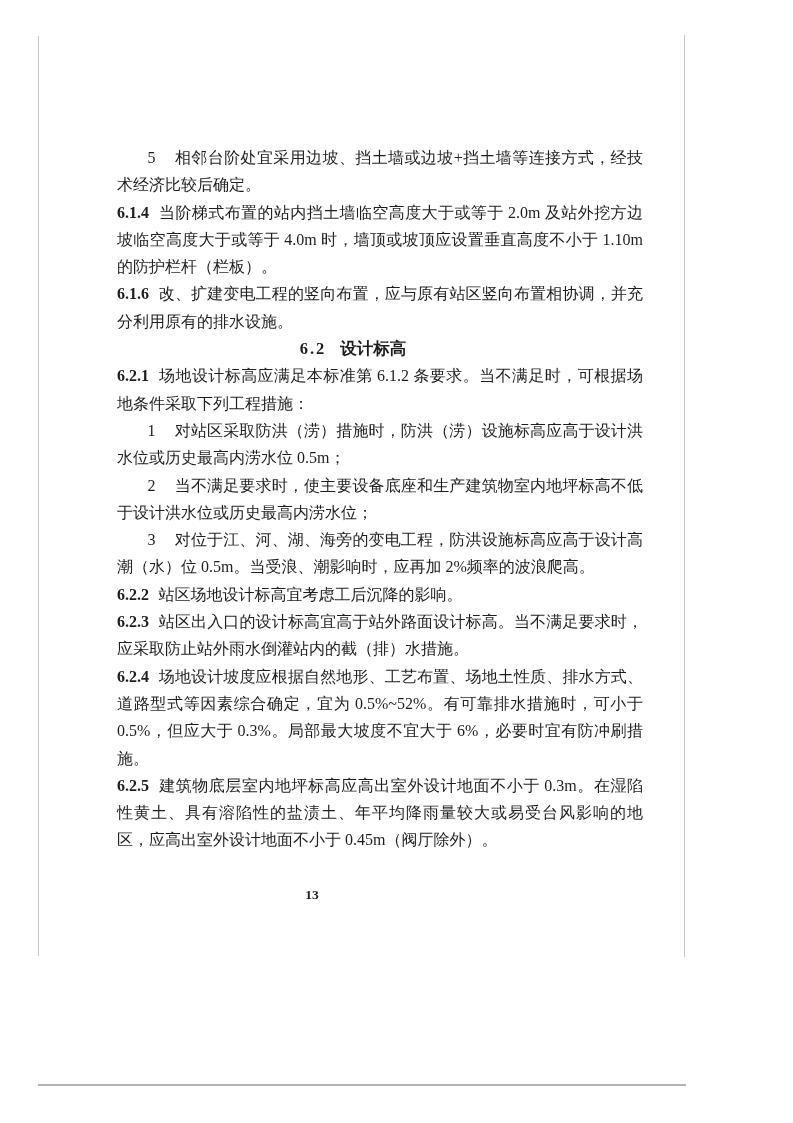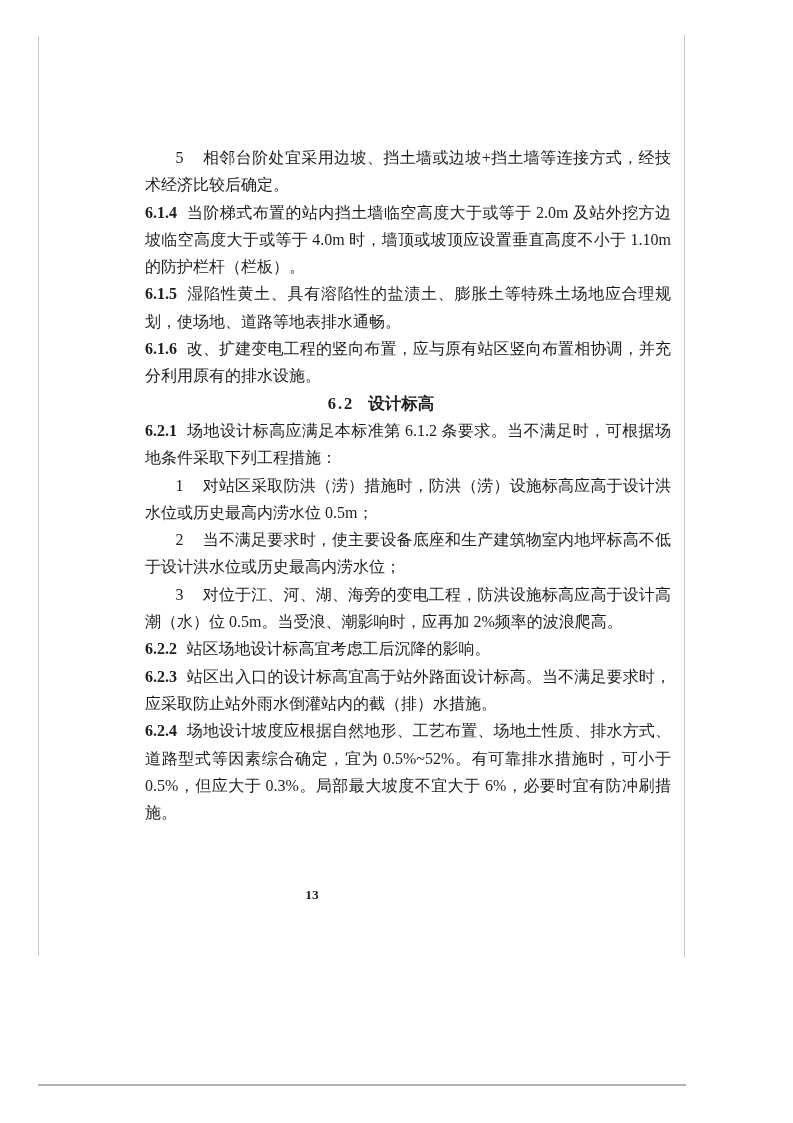--- a/index.html
+++ b/index.html
@@ -15,21 +15,21 @@
     background:var(--page-bg);
     overflow:hidden;
     font-family:"Liberation Serif","DejaVu Serif",serif;
     color:var(--text);
   }
   .frame-line{position:absolute;width:1px;background:var(--frame-line);}
   .frame-left{left:38px;top:36px;height:920px;}
   .frame-right{left:684px;top:35px;height:922px;}
   .bottom-rule{position:absolute;left:38px;top:1084px;width:648px;height:2px;background:var(--bottom-line);}
   .text-column{
-    position:absolute;left:145px;top:144px;width:526px;
+    position:absolute;left:117px;top:144px;width:526px;
     font-size:16px;line-height:27.3px;
     text-align:justify;
   }
   .para{margin:0;padding:0;}
   .para .num{font-weight:bold;margin-right:0.6em;}
   .para.sub{text-indent:1.9em;}
   .para.sub .num{font-weight:normal;margin-right:1.2em;}
   .para.cont{text-indent:1.9em;}
   .sec-heading{
     margin:0;padding:0;
@@ -51,39 +51,39 @@
   <div class="frame-line frame-left"></div>
   <div class="frame-line frame-right"></div>
   <div class="bottom-rule"></div>
 
   <div class="text-column">
 
     <p class="para sub"><span class="num">5</span><span>相邻台阶处宜采用边坡、挡土墙或边坡+挡土墙等连接方式，经技术经济比较后确定。</span></p>
 
     <p class="para"><span class="num">6.1.4</span><span>当阶梯式布置的站内挡土墙临空高度大于或等于 2.0m 及站外挖方边坡临空高度大于或等于 4.0m 时，墙顶或坡顶应设置垂直高度不小于 1.10m 的防护栏杆（栏板）。</span></p>
 
-    <p class="para"><span class="num">6.1.5</span><span>湿陷性黄土、具有溶陷性的盐渍土、膨胀土等特殊土场地应合理规划，使场地、道路等地表排水通畅。</span></p>
 
     <p class="para"><span class="num">6.1.6</span><span>改、扩建变电工程的竖向布置，应与原有站区竖向布置相协调，并充分利用原有的排水设施。</span></p>
 
     <h2 class="sec-heading"><span class="h-num">6.2</span><span class="h-title">设计标高</span></h2>
 
     <p class="para"><span class="num">6.2.1</span><span>场地设计标高应满足本标准第 6.1.2 条要求。当不满足时，可根据场地条件采取下列工程措施：</span></p>
 
     <p class="para sub"><span class="num">1</span><span>对站区采取防洪（涝）措施时，防洪（涝）设施标高应高于设计洪水位或历史最高内涝水位 0.5m；</span></p>
 
     <p class="para sub"><span class="num">2</span><span>当不满足要求时，使主要设备底座和生产建筑物室内地坪标高不低于设计洪水位或历史最高内涝水位；</span></p>
 
     <p class="para sub"><span class="num">3</span><span>对位于江、河、湖、海旁的变电工程，防洪设施标高应高于设计高潮（水）位 0.5m。当受浪、潮影响时，应再加 2%频率的波浪爬高。</span></p>
 
     <p class="para"><span class="num">6.2.2</span><span>站区场地设计标高宜考虑工后沉降的影响。</span></p>
 
     <p class="para"><span class="num">6.2.3</span><span>站区出入口的设计标高宜高于站外路面设计标高。当不满足要求时，应采取防止站外雨水倒灌站内的截（排）水措施。</span></p>
 
     <p class="para"><span class="num">6.2.4</span><span>场地设计坡度应根据自然地形、工艺布置、场地土性质、排水方式、道路型式等因素综合确定，宜为 0.5%~52%。有可靠排水措施时，可小于 0.5%，但应大于 0.3%。局部最大坡度不宜大于 6%，必要时宜有防冲刷措施。</span></p>
 
 
+    <p class="para"><span class="num">6.2.5</span><span>建筑物底层室内地坪标高应高出室外设计地面不小于 0.3m。在湿陷性黄土、具有溶陷性的盐渍土、年平均降雨量较大或易受台风影响的地区，应高出室外设计地面不小于 0.45m（阀厅除外）。</span></p>
 
   </div>
 
   <div class="page-number">13</div>
 
 </div>
 
 </body></html>

